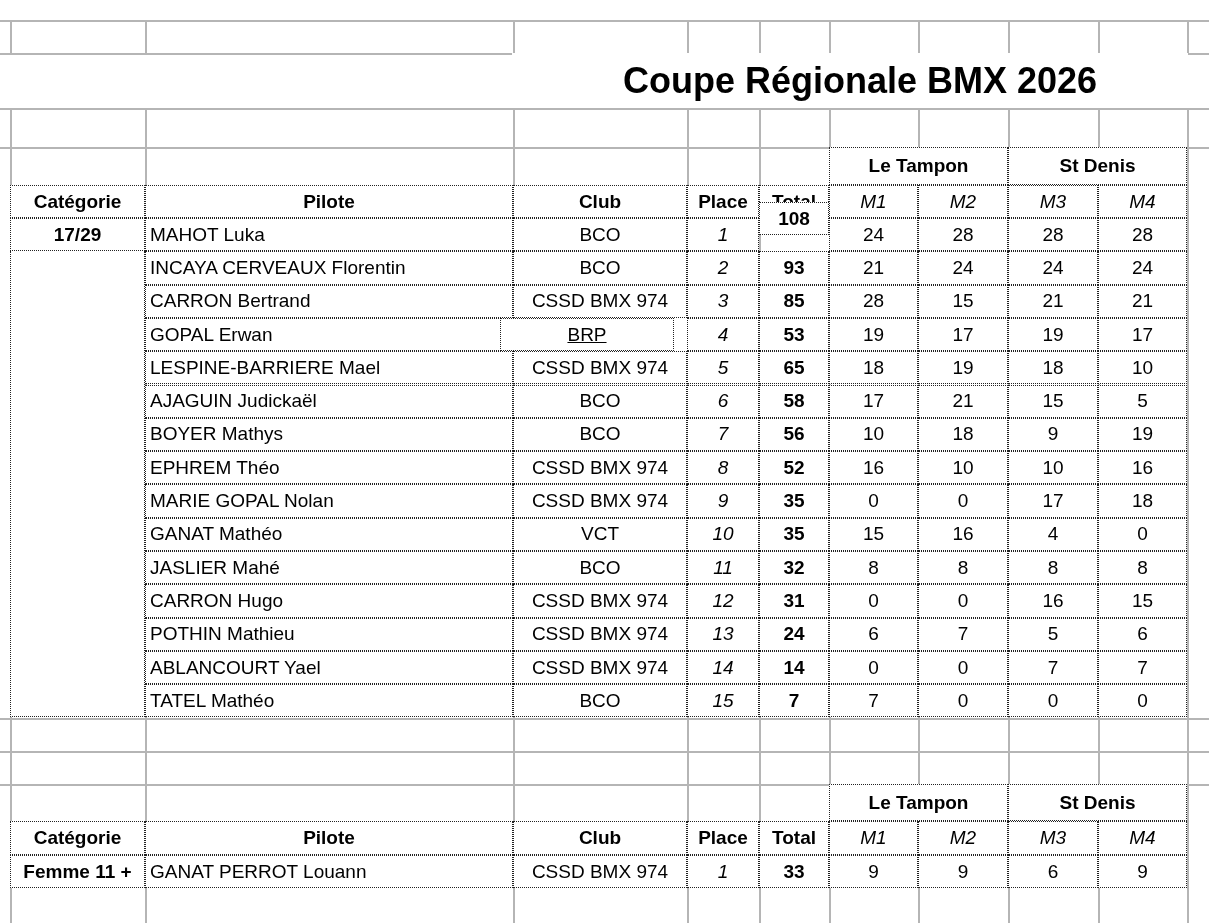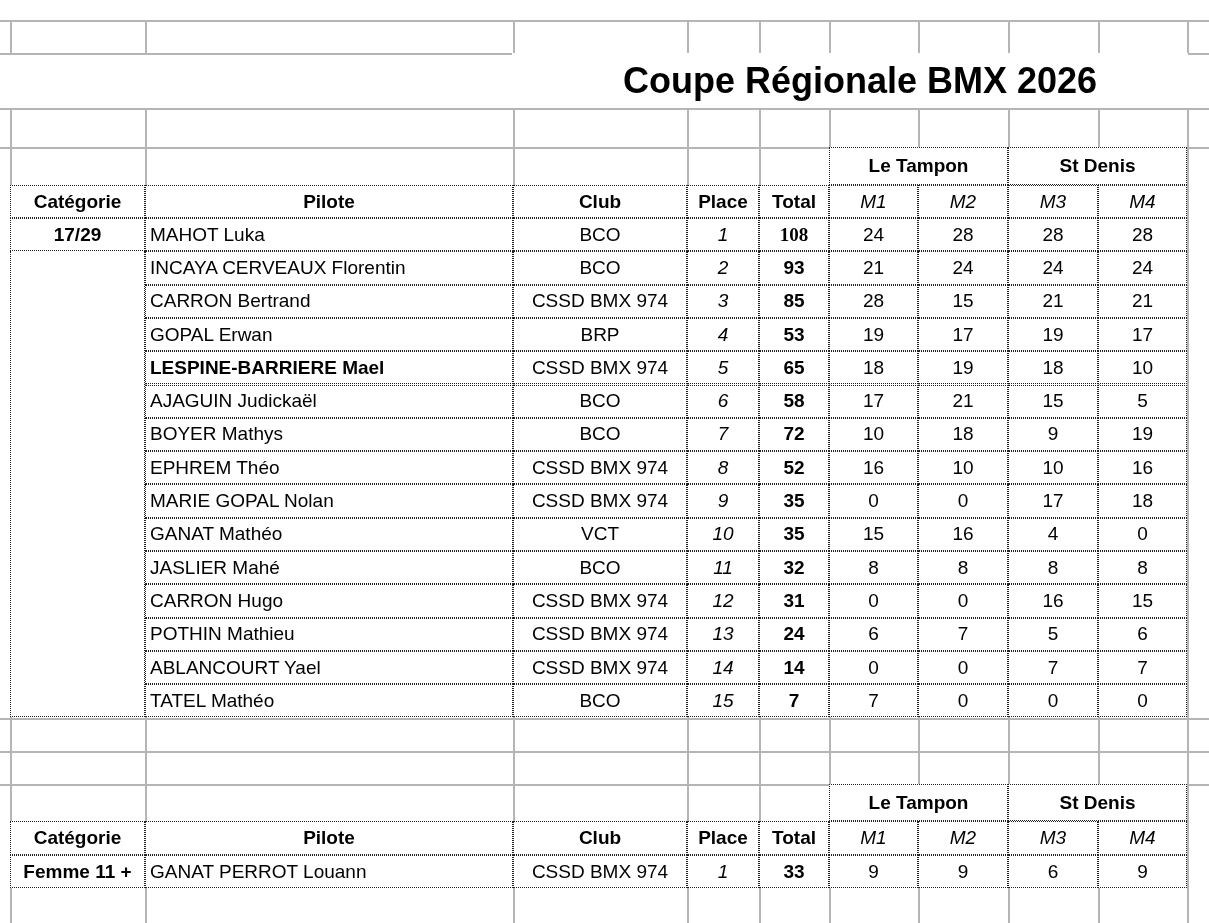--- a/index.html
+++ b/index.html
@@ -67,21 +67,21 @@
     <div class="cell dot b" style="left: 759px; top: 185px; width: 70px; height: 33px;">Total</div>
     <div class="cell dot i" style="left: 829px; top: 185px; width: 89px; height: 33px;">M1</div>
     <div class="cell dot i" style="left: 918px; top: 185px; width: 90px; height: 33px;">M2</div>
     <div class="cell dot i" style="left: 1008px; top: 185px; width: 90px; height: 33px;">M3</div>
     <div class="cell dot i" style="left: 1098px; top: 185px; width: 89px; height: 33px;">M4</div>
     <div class="cell b dot" style="left: 10px; top: 218px; width: 135px; height: 33.3px; text-align: right;">17/29</div>
     <div class="cell dl dr db" style="left: 10px; top: 251.3px; width: 135px; height: 466.2px;"></div>
     <div class="cell dot left" style="left: 145px; top: 218px; width: 368px; height: 33.3px;">MAHOT Luka</div>
     <div class="cell dot" style="left: 513px; top: 218px; width: 174px; height: 33.3px;">BCO</div>
     <div class="cell dot i" style="left: 687px; top: 218px; width: 72px; height: 33.3px;">1</div>
-    <div class="cell dot b" style="left: 759px; top: 218px; width: 70px; height: 33.3px; font-family: Liberation Serif, serif;">108</div>
+    <div class="cell dot b" style="left: 759px; top: 202px; width: 70px; height: 33.3px;">108</div>
     <div class="cell dot" style="left: 829px; top: 218px; width: 89px; height: 33.3px;">24</div>
     <div class="cell dot" style="left: 918px; top: 218px; width: 90px; height: 33.3px;">28</div>
     <div class="cell dot" style="left: 1008px; top: 218px; width: 90px; height: 33.3px;">28</div>
     <div class="cell dot" style="left: 1098px; top: 218px; width: 89px; height: 33.3px;">28</div>
     <div class="cell dot left" style="left: 145px; top: 251.3px; width: 368px; height: 33.3px;">INCAYA CERVEAUX Florentin</div>
     <div class="cell dot" style="left: 513px; top: 251.3px; width: 174px; height: 33.3px;">BCO</div>
     <div class="cell dot i" style="left: 687px; top: 251.3px; width: 72px; height: 33.3px;">2</div>
     <div class="cell dot b" style="left: 759px; top: 251.3px; width: 70px; height: 33.3px;">93</div>
     <div class="cell dot" style="left: 829px; top: 251.3px; width: 89px; height: 33.3px;">21</div>
     <div class="cell dot" style="left: 918px; top: 251.3px; width: 90px; height: 33.3px;">24</div>
@@ -89,47 +89,47 @@
     <div class="cell dot" style="left: 1098px; top: 251.3px; width: 89px; height: 33.3px;">24</div>
     <div class="cell dot left" style="left: 145px; top: 284.6px; width: 368px; height: 33.3px;">CARRON Bertrand</div>
     <div class="cell dot" style="left: 513px; top: 284.6px; width: 174px; height: 33.3px;">CSSD BMX 974</div>
     <div class="cell dot i" style="left: 687px; top: 284.6px; width: 72px; height: 33.3px;">3</div>
     <div class="cell dot b" style="left: 759px; top: 284.6px; width: 70px; height: 33.3px;">85</div>
     <div class="cell dot" style="left: 829px; top: 284.6px; width: 89px; height: 33.3px;">28</div>
     <div class="cell dot" style="left: 918px; top: 284.6px; width: 90px; height: 33.3px;">15</div>
     <div class="cell dot" style="left: 1008px; top: 284.6px; width: 90px; height: 33.3px;">21</div>
     <div class="cell dot" style="left: 1098px; top: 284.6px; width: 89px; height: 33.3px;">21</div>
     <div class="cell dot left" style="left: 145px; top: 317.9px; width: 368px; height: 33.3px; text-align: center;">GOPAL Erwan</div>
-    <div class="cell dot" style="left: 513px; top: 317.9px; width: 174px; height: 33.3px;">BRP</div>
+    <div class="cell dot" style="left: 500px; top: 317.9px; width: 174px; height: 33.3px; text-decoration: underline;">BRP</div>
     <div class="cell dot i" style="left: 687px; top: 317.9px; width: 72px; height: 33.3px;">4</div>
     <div class="cell dot b" style="left: 759px; top: 317.9px; width: 70px; height: 33.3px;">53</div>
     <div class="cell dot" style="left: 829px; top: 317.9px; width: 89px; height: 33.3px;">19</div>
     <div class="cell dot" style="left: 918px; top: 317.9px; width: 90px; height: 33.3px;">17</div>
     <div class="cell dot" style="left: 1008px; top: 317.9px; width: 90px; height: 33.3px;">19</div>
     <div class="cell dot" style="left: 1098px; top: 317.9px; width: 89px; height: 33.3px;">17</div>
-    <div class="cell dot left" style="left: 145px; top: 351.2px; width: 368px; height: 33.3px; font-weight: bold;">LESPINE-BARRIERE Mael</div>
+    <div class="cell dot left" style="left: 145px; top: 351.2px; width: 368px; height: 33.3px;">LESPINE-BARRIERE Mael</div>
     <div class="cell dot" style="left: 513px; top: 351.2px; width: 174px; height: 33.3px;">CSSD BMX 974</div>
     <div class="cell dot i" style="left: 687px; top: 351.2px; width: 72px; height: 33.3px;">5</div>
     <div class="cell dot b" style="left: 759px; top: 351.2px; width: 70px; height: 33.3px;">65</div>
     <div class="cell dot" style="left: 829px; top: 351.2px; width: 89px; height: 33.3px;">18</div>
     <div class="cell dot" style="left: 918px; top: 351.2px; width: 90px; height: 33.3px;">19</div>
     <div class="cell dot" style="left: 1008px; top: 351.2px; width: 90px; height: 33.3px;">18</div>
     <div class="cell dot" style="left: 1098px; top: 351.2px; width: 89px; height: 33.3px;">10</div>
     <div class="cell dot left" style="left: 145px; top: 384.5px; width: 368px; height: 33.3px;">AJAGUIN Judickaël</div>
     <div class="cell dot" style="left: 513px; top: 384.5px; width: 174px; height: 33.3px;">BCO</div>
     <div class="cell dot i" style="left: 687px; top: 384.5px; width: 72px; height: 33.3px;">6</div>
     <div class="cell dot b" style="left: 759px; top: 384.5px; width: 70px; height: 33.3px;">58</div>
     <div class="cell dot" style="left: 829px; top: 384.5px; width: 89px; height: 33.3px;">17</div>
     <div class="cell dot" style="left: 918px; top: 384.5px; width: 90px; height: 33.3px;">21</div>
     <div class="cell dot" style="left: 1008px; top: 384.5px; width: 90px; height: 33.3px;">15</div>
     <div class="cell dot" style="left: 1098px; top: 384.5px; width: 89px; height: 33.3px;">5</div>
     <div class="cell dot left" style="left: 145px; top: 417.8px; width: 368px; height: 33.3px;">BOYER Mathys</div>
     <div class="cell dot" style="left: 513px; top: 417.8px; width: 174px; height: 33.3px;">BCO</div>
     <div class="cell dot i" style="left: 687px; top: 417.8px; width: 72px; height: 33.3px;">7</div>
-    <div class="cell dot b" style="left: 759px; top: 417.8px; width: 70px; height: 33.3px;">72</div>
+    <div class="cell dot b" style="left: 759px; top: 417.8px; width: 70px; height: 33.3px;">56</div>
     <div class="cell dot" style="left: 829px; top: 417.8px; width: 89px; height: 33.3px;">10</div>
     <div class="cell dot" style="left: 918px; top: 417.8px; width: 90px; height: 33.3px;">18</div>
     <div class="cell dot" style="left: 1008px; top: 417.8px; width: 90px; height: 33.3px;">9</div>
     <div class="cell dot" style="left: 1098px; top: 417.8px; width: 89px; height: 33.3px;">19</div>
     <div class="cell dot left" style="left: 145px; top: 451.1px; width: 368px; height: 33.3px;">EPHREM Théo</div>
     <div class="cell dot" style="left: 513px; top: 451.1px; width: 174px; height: 33.3px;">CSSD BMX 974</div>
     <div class="cell dot i" style="left: 687px; top: 451.1px; width: 72px; height: 33.3px;">8</div>
     <div class="cell dot b" style="left: 759px; top: 451.1px; width: 70px; height: 33.3px;">52</div>
     <div class="cell dot" style="left: 829px; top: 451.1px; width: 89px; height: 33.3px;">16</div>
     <div class="cell dot" style="left: 918px; top: 451.1px; width: 90px; height: 33.3px;">10</div>

